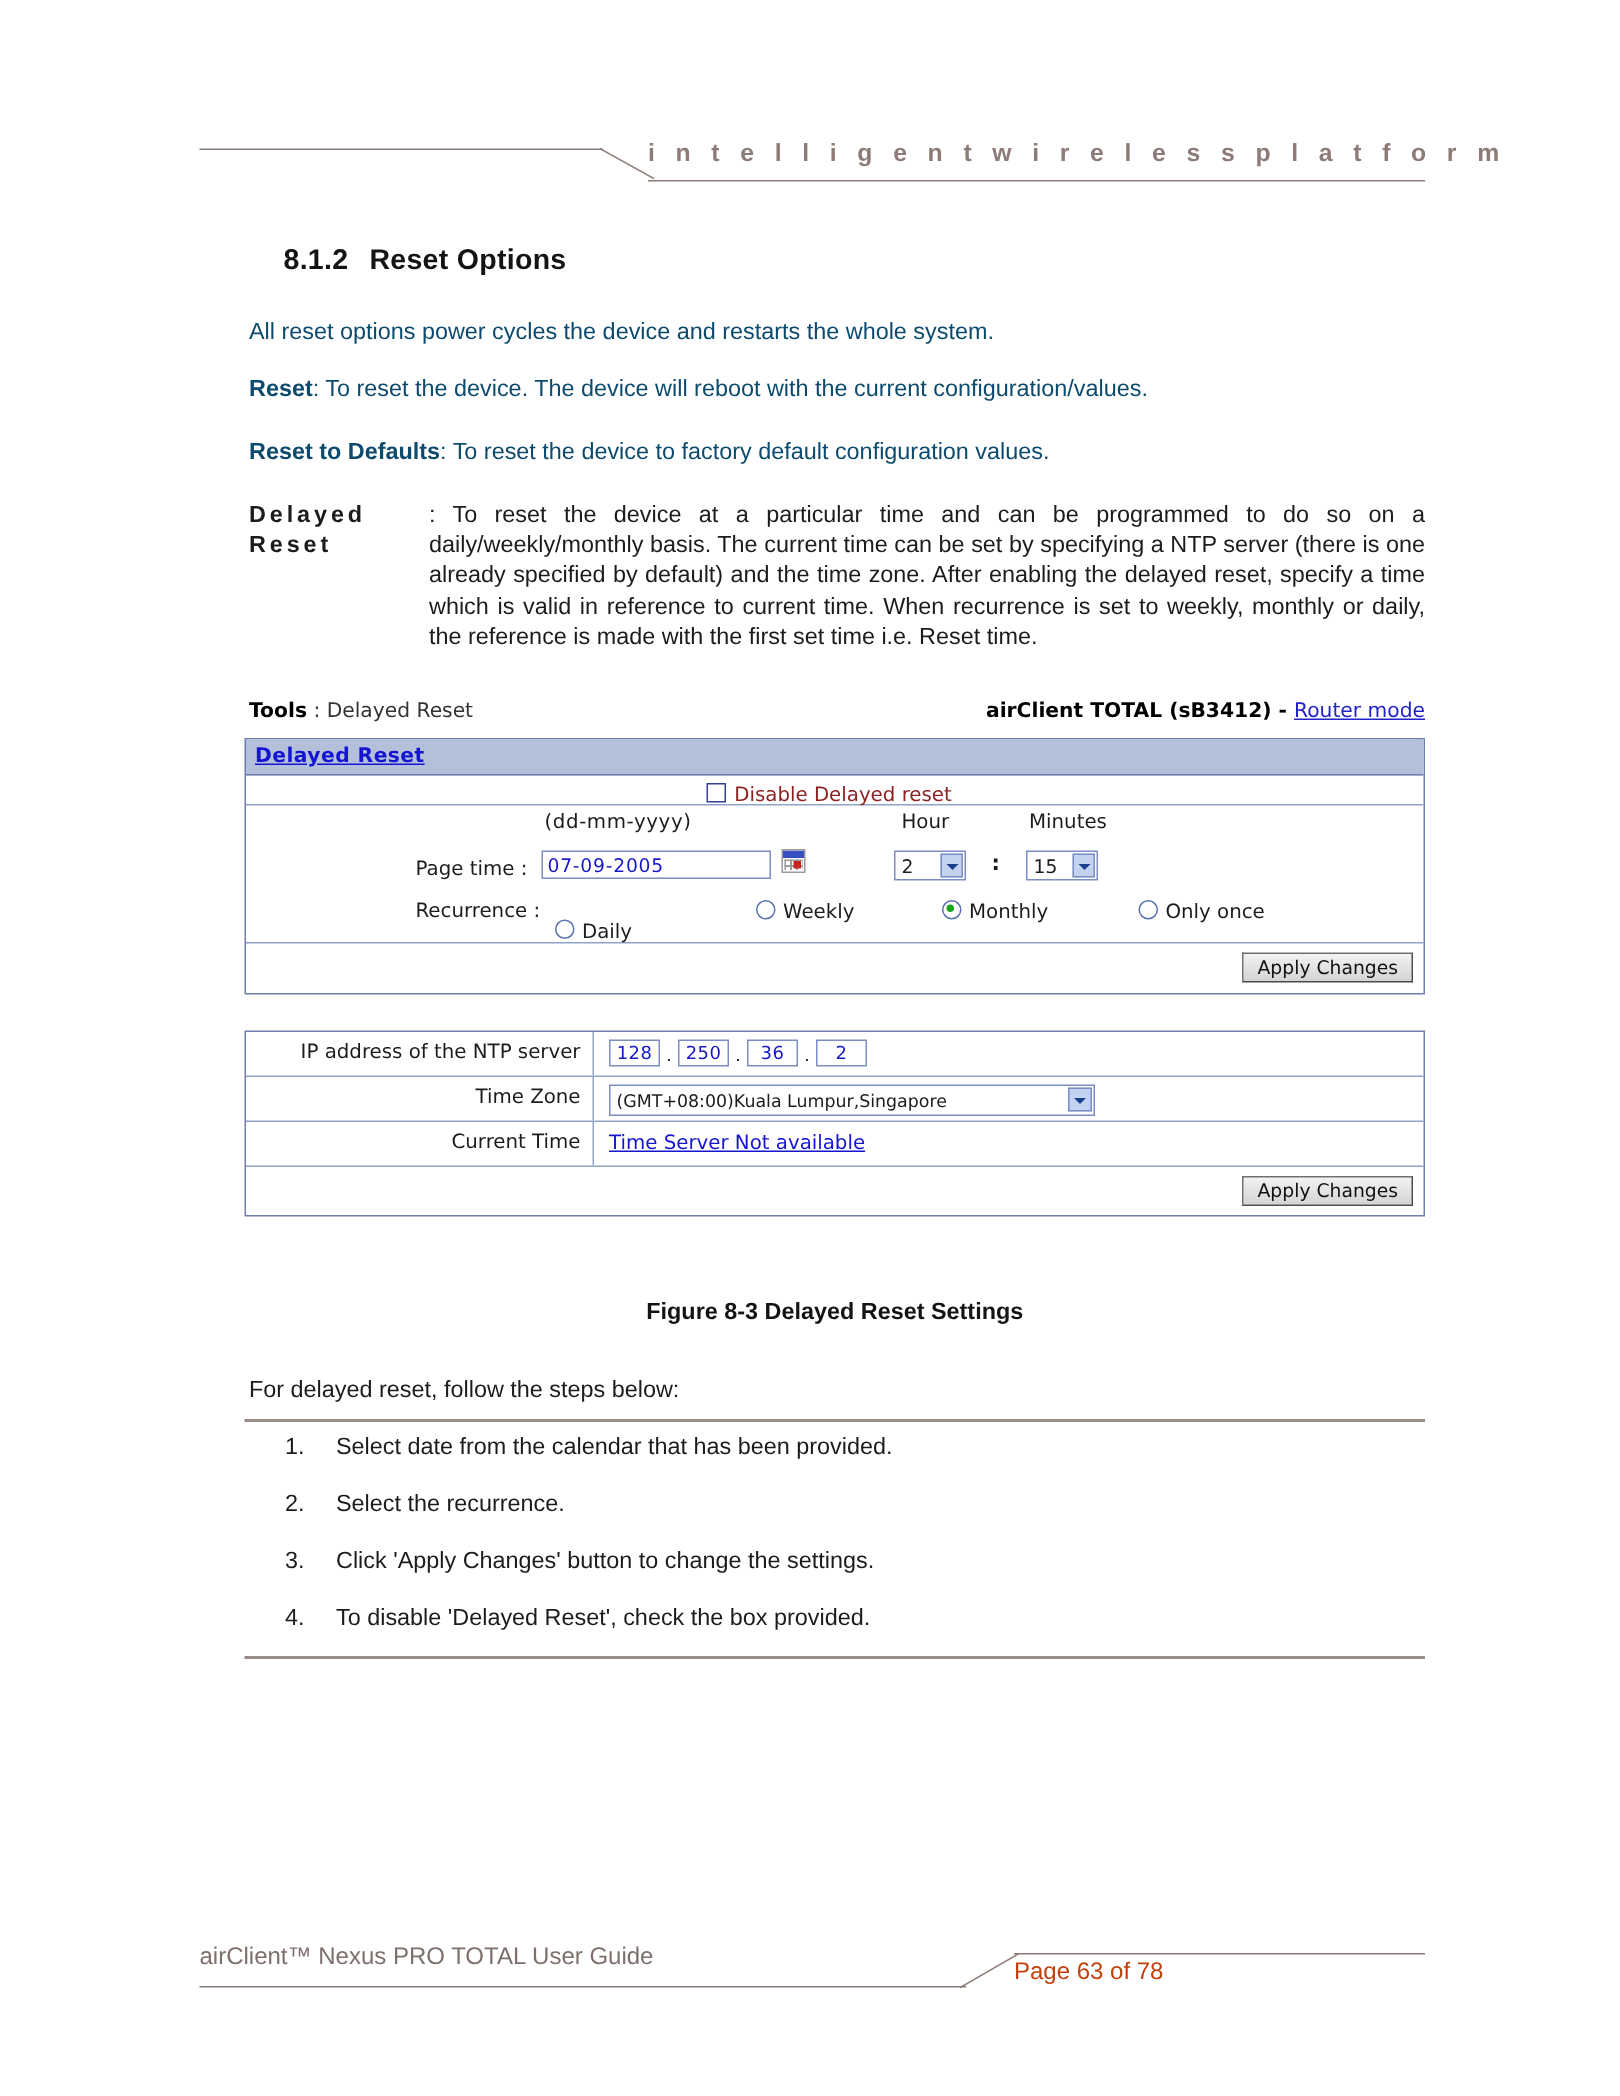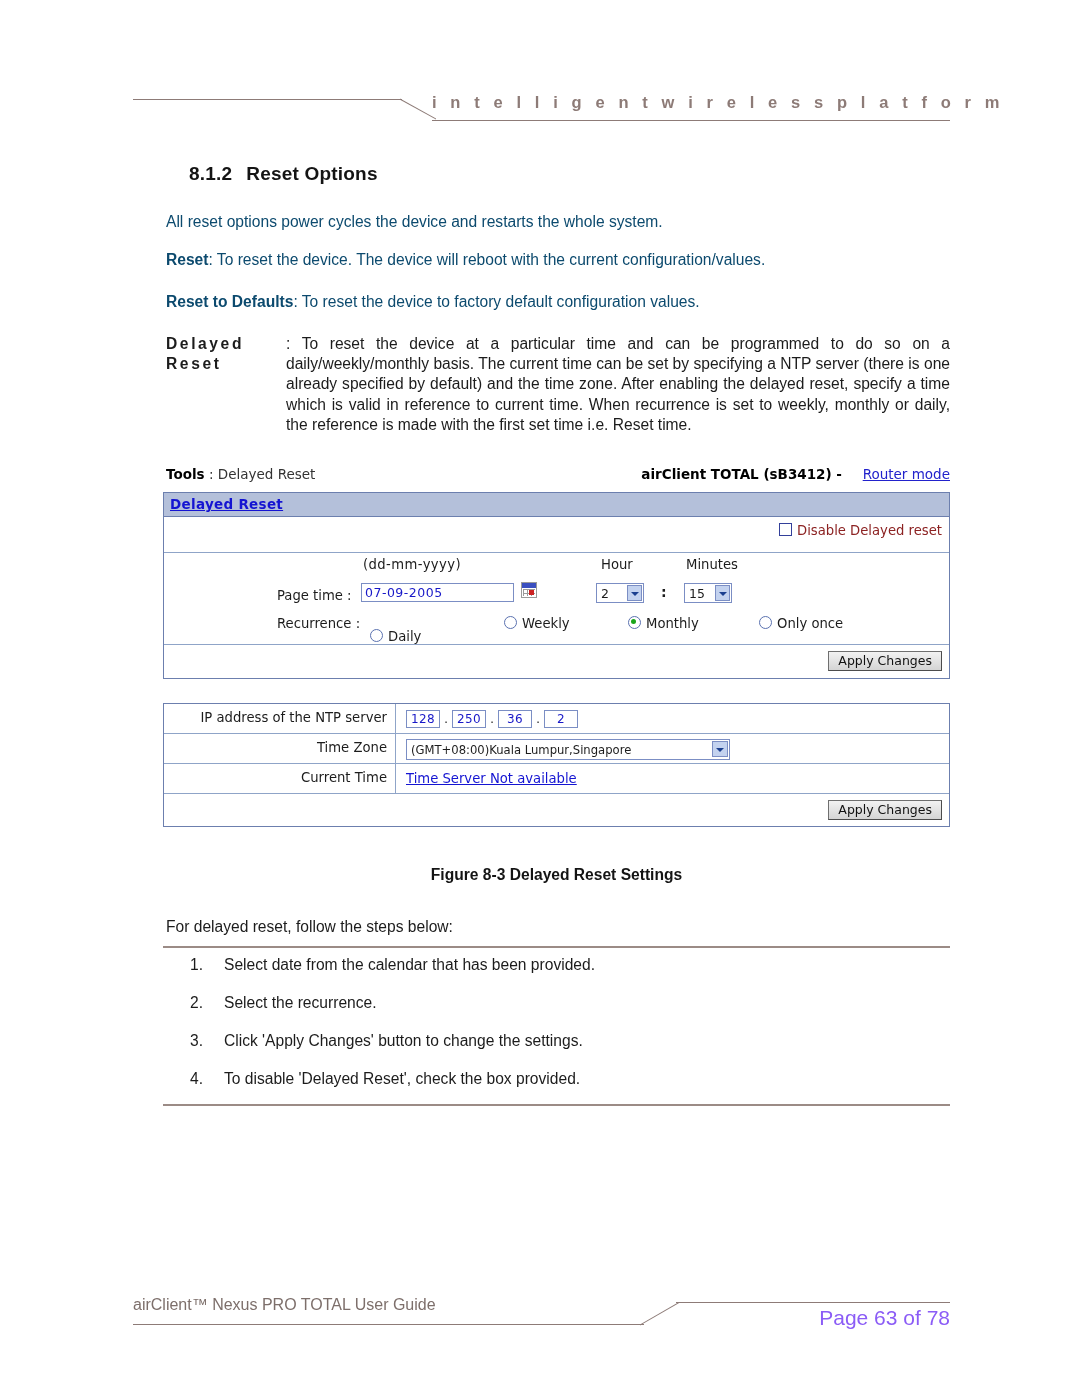--- a/index.html
+++ b/index.html
@@ -127,21 +127,20 @@
     font-family: "DejaVu Sans", sans-serif;
     font-size: 13.5px;
     font-weight: bold;
     color: #000;
     white-space: nowrap;
   }
   .fig-device .mode {
     color: #2222cc;
     text-decoration: underline;
     font-weight: normal;
-    margin-left: 16px;
   }
 
   .panel {
     border: 1px solid #6c7fae;
     background: #ffffff;
     box-sizing: border-box;
   }
   .panel-head {
     background: #b4c0da;
     border-bottom: 1px solid #6c7fae;
@@ -159,22 +158,22 @@
   }
   .panel-row {
     border-bottom: 1px solid #8fa4c8;
     box-sizing: border-box;
     position: relative;
   }
   .panel-row:last-child { border-bottom: none; }
 
   
   .dr-row-disable {
-    height: 36px;
-    text-align: right;
+    height: 20px;
+    text-align: center;
     padding: 4px 7px 0 0;
     box-sizing: border-box;
     white-space: nowrap;
   }
   .chk {
     display: inline-block;
     width: 11px; height: 11px;
     border: 1px solid #33409a;
     background: #fff;
     vertical-align: -1px;
@@ -488,23 +487,23 @@
   .ftr-line-right {
     position: absolute;
     left: 676px; top: 12px;
     width: 274px; height: 0;
     border-top: 1.4px solid #8d7b77;
   }
   .ftr-page {
     position: absolute;
     left: 676px; top: 16px;
     width: 274px;
-    text-align: right;
-    font-size: 21px;
-    color: #8b5cf6;
+    text-align: left;
+    font-size: 16px;
+    color: #c2410c;
     white-space: nowrap;
   }
 </style>
 </head>
 <body>
 
 <div class="page-header">
   <div class="hdr-line-left"></div>
   <div class="hdr-line-diag"></div>
   <div class="hdr-line-right"></div>

